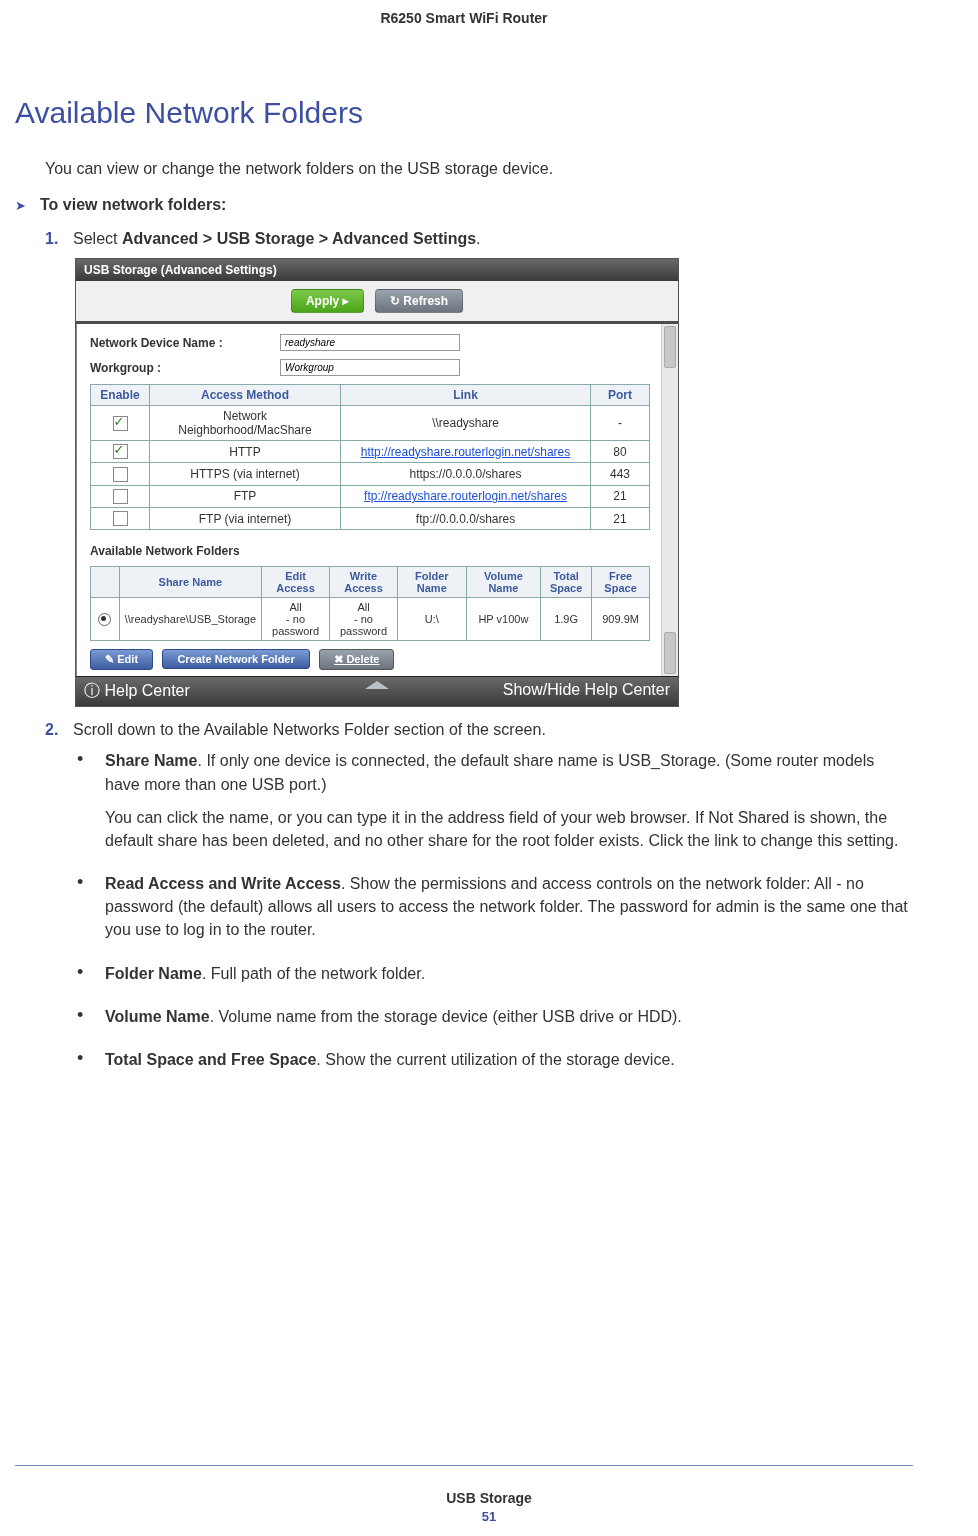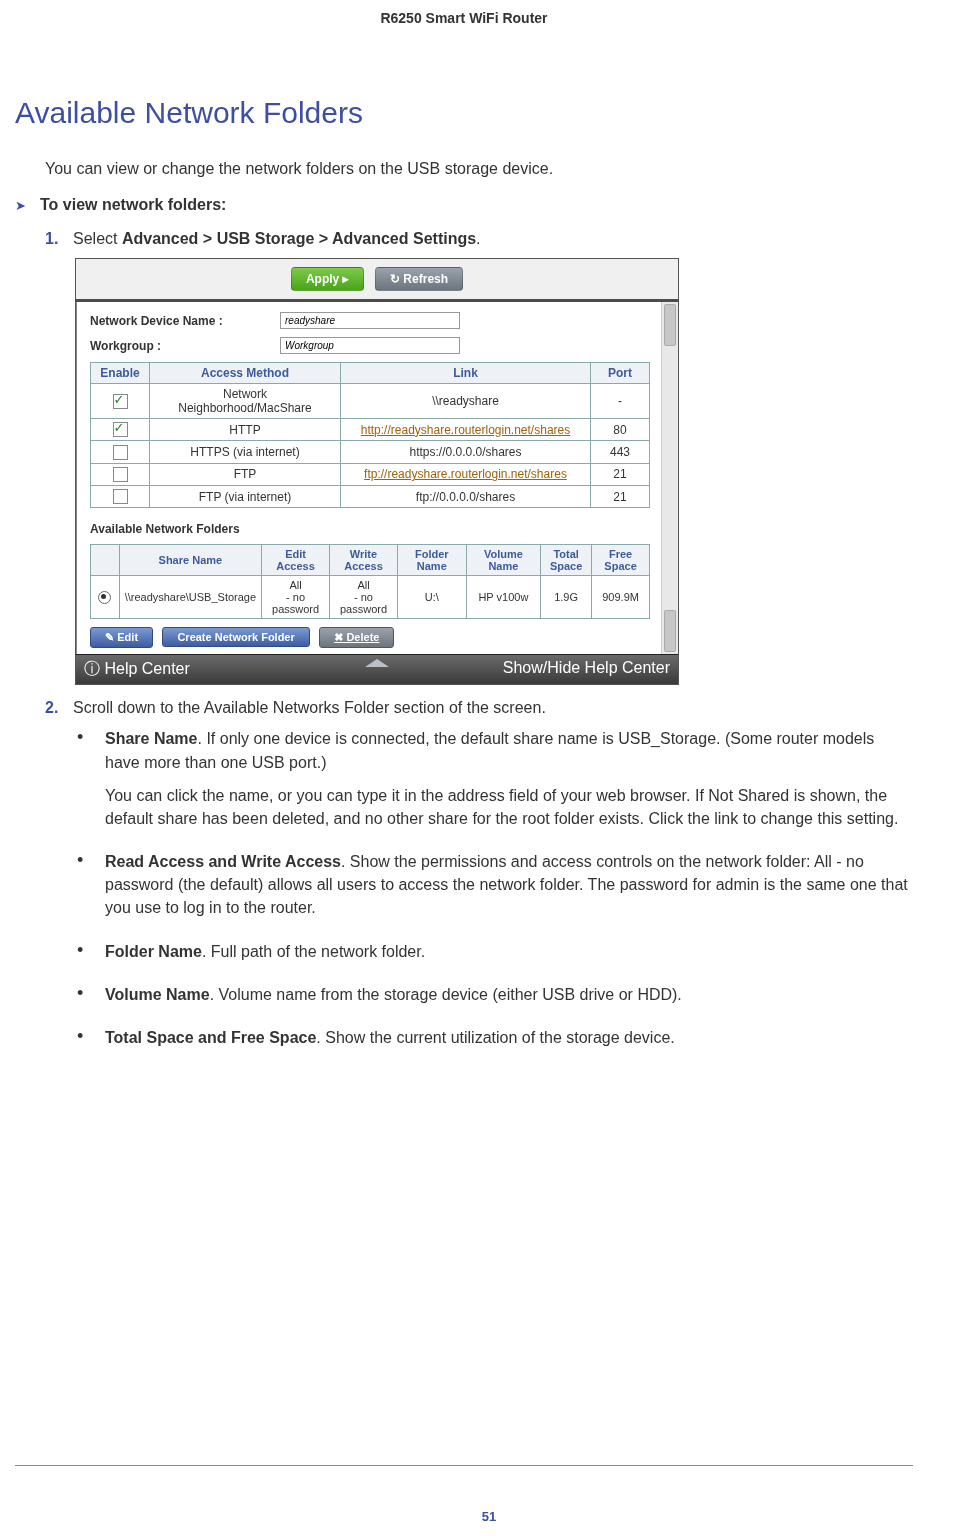--- a/index.html
+++ b/index.html
@@ -146,21 +146,21 @@
     border: 1px solid #8aa;
     padding: 3px 5px;
     text-align: center;
     background: #fff;
   }
   table.grid th {
     background: #eef2f6;
     color: #3d5b9c;
     font-weight: bold;
   }
-  table.grid a { color: #a16207; text-decoration: underline; }
+  table.grid a { color: #1d4ed8; text-decoration: underline; }
   .chk {
     display:inline-block; width:13px; height:13px; border:1px solid #888;
     vertical-align:middle;
     position:relative;
   }
   .chk.checked::after{
     content:"✓"; position:absolute; top:-3px; left:0; font-size:13px; color:#2a7a2a;
   }
   .subheader {
     font-weight: bold;
@@ -260,20 +260,21 @@
 
   <div class="num-line">
     <span class="num">1.</span>
     <span>
       <span>Select </span><b>Advanced &gt; USB Storage &gt;  Advanced Settings</b><span>.</span>
     </span>
   </div>
 
   <div class="screenshot-wrap">
     <div class="screenshot">
+      <div class="ss-titlebar">USB Storage (Advanced Settings)</div>
       <div class="ss-toolbar">
         <span class="btn btn-green">Apply ▸</span>
         <span class="btn btn-gray">↻ Refresh</span>
       </div>
       <div class="ss-body">
         <div class="scrollbar">
             <div class="thumb"></div>
             <div class="thumb bottom"></div>
           </div>
 
@@ -405,14 +406,15 @@
       </div>
       <div class="bullet-item">
         <div class="bullet-dot">•</div>
         <div class="bullet-content">
           <p><b>Total Space and Free Space</b>. Show the current utilization of the storage device.</p>
         </div>
       </div>
     </div>
 
   <div class="foot-divider"></div>
+  <div class="doc-footer">USB Storage</div>
   <div class="page-num">51</div>
 </div>
 
 </body></html>

